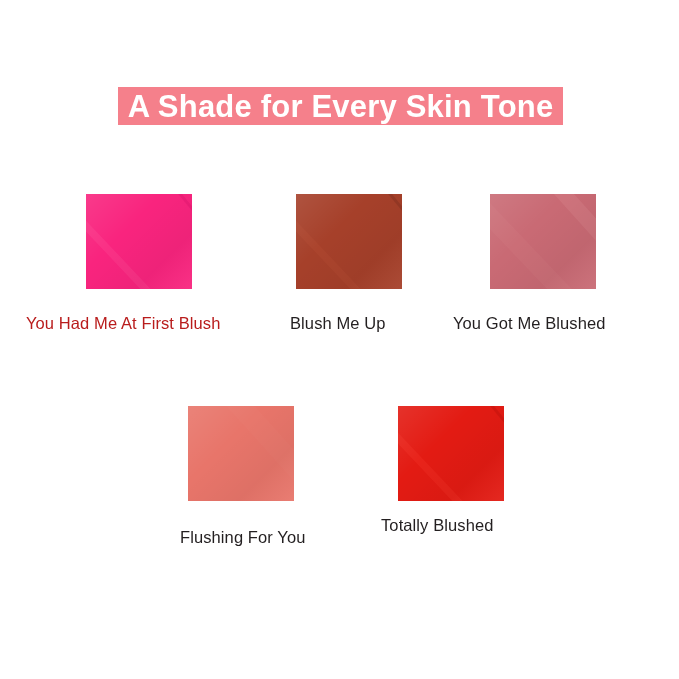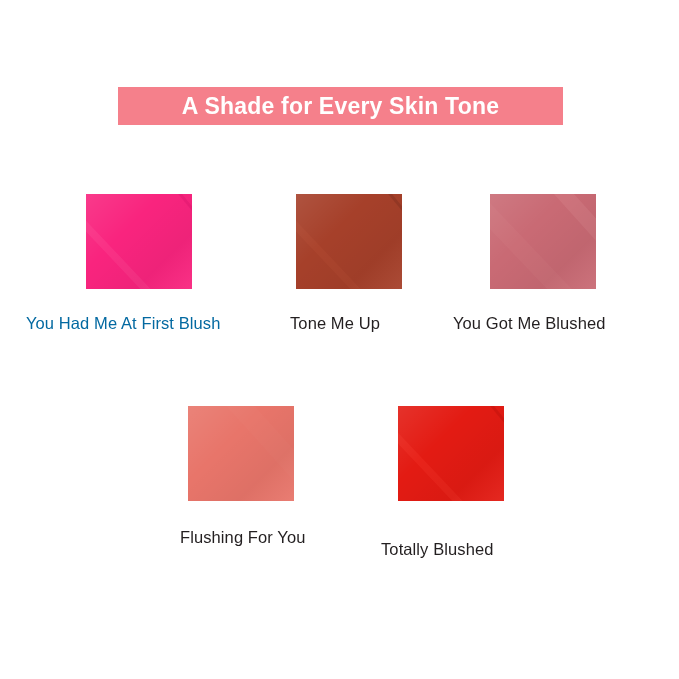--- a/index.html
+++ b/index.html
@@ -27,21 +27,21 @@
     top: 87px;
     width: 445px;
     height: 38px;
     background: #f5808b;
     display: flex;
     align-items: center;
     justify-content: center;
   }
   #header-title {
     color: #ffffff;
-    font-size: 23px;
+    font-size: 31px;
     font-weight: bold;
     letter-spacing: 0.2px;
     line-height: 1;
     white-space: nowrap;
   }
 
   
   .shade-row {
     position: absolute;
     display: flex;
@@ -101,21 +101,21 @@
   #cell-0 { left: 86px;  top: 0px; }
   #cell-1 { left: 296px; top: 0px; }
   #cell-2 { left: 490px; top: 0px; }
   #cell-3 { left: 188px; top: 0px; }
   #cell-4 { left: 398px; top: 0px; }
 
   #label-0 { left: 26px;  top: 315px; }
   #label-1 { left: 290px; top: 315px; }
   #label-2 { left: 453px; top: 315px; }
   #label-3 { left: 180px; top: 529px; }
-  #label-4 { left: 381px; top: 541px; }
+  #label-4 { left: 381px; top: 517px; }
 </style>
 </head>
 <body style="background: rgb(255, 255, 255);">
 
 <div id="page" style="background: rgb(255, 255, 255);">
 
   <div id="header-banner" style="background: rgb(245, 128, 139);">
     <span id="header-title" style="color: rgb(255, 255, 255);">A Shade for Every Skin Tone</span>
   </div>
 
@@ -200,19 +200,19 @@
               <line x1="-30" y1="78" x2="40" y2="152" stroke="#b00d08" stroke-width="3" stroke-linecap="round" opacity="0.28"></line>
               <line x1="10" y1="30" x2="95" y2="120" stroke="#ff4a3c" stroke-width="5" stroke-linecap="round" opacity="0.18"></line>
             </g>
         </svg>
       <div class="sheen" style="background: linear-gradient(135deg, rgba(255, 255, 255, 0.1) 0%, rgba(255, 255, 255, 0) 38%, rgba(0, 0, 0, 0.043) 72%, rgba(255, 255, 255, 0.06) 100%);"></div>
         </div>
     </div>
 
   </div>
 
-  <div class="shade-label" id="label-0" style="color: #0369a1;">You Had Me At First Blush</div>
-  <div class="shade-label" id="label-1" style="color: rgb(35, 31, 32);">Tone Me Up</div>
+  <div class="shade-label" id="label-0" style="color: #b91c1c;">You Had Me At First Blush</div>
+  <div class="shade-label" id="label-1" style="color: rgb(35, 31, 32);">Blush Me Up</div>
   <div class="shade-label" id="label-2" style="color: rgb(35, 31, 32);">You Got Me Blushed</div>
   <div class="shade-label" id="label-3" style="color: rgb(35, 31, 32);">Flushing For You</div>
   <div class="shade-label" id="label-4" style="color: rgb(35, 31, 32);">Totally Blushed</div>
 
 </div>
 
 </body></html>

